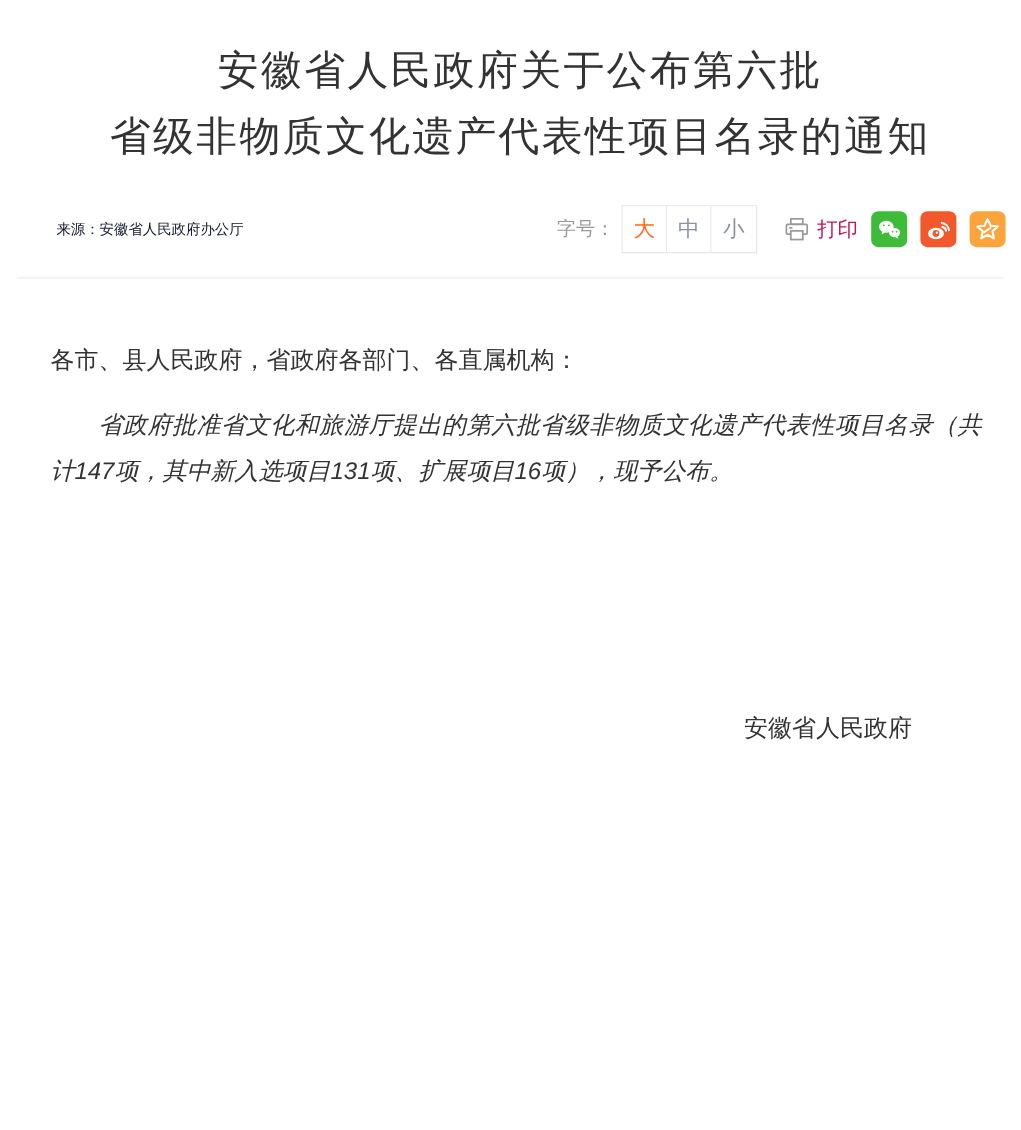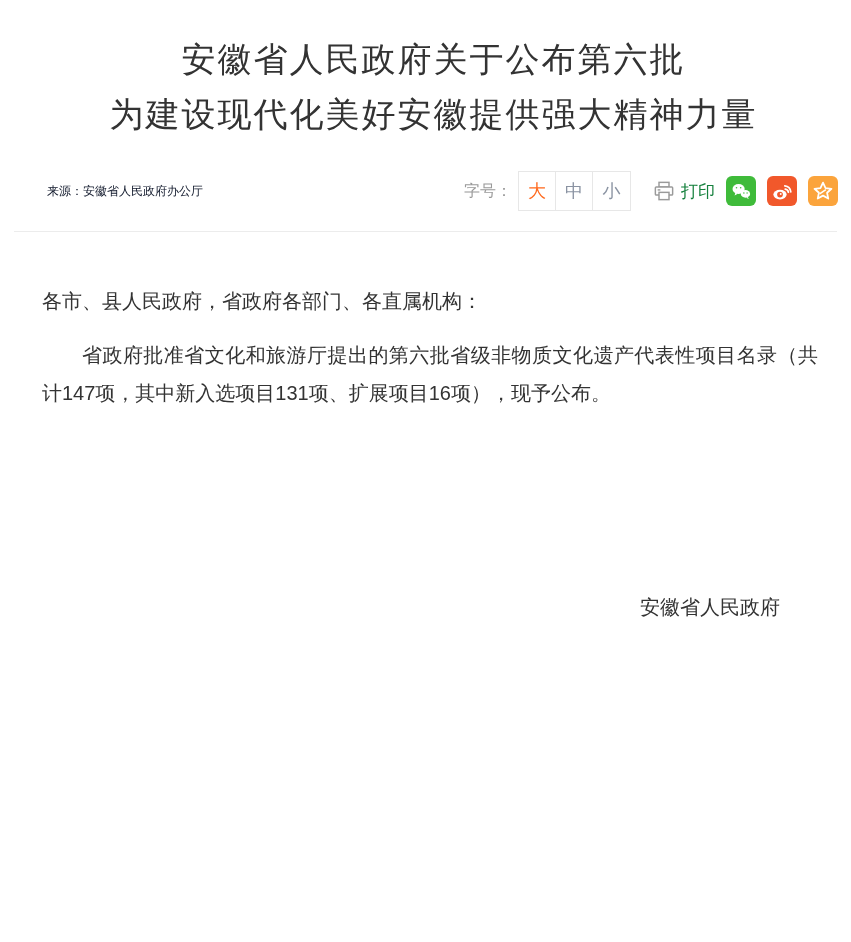--- a/index.html
+++ b/index.html
@@ -68,21 +68,21 @@
   .size-btn.active { color: #ff6a1e; }
   .print-btn {
     display: flex;
     align-items: center;
     margin-left: 22px;
     background: none;
     border: none;
     cursor: pointer;
     font-family: inherit;
     font-size: 17px;
-    color: #15803d;
+    color: #be185d;
   }
   .print-btn svg { margin-right: 6px; display: block; }
   .share-btn {
     width: 30px; height: 30px;
     border: none;
     border-radius: 6px;
     margin-left: 11px;
     padding: 0;
     cursor: pointer;
     display: flex;
@@ -103,45 +103,45 @@
 
   
   .content {
     padding: 50px 33px 0 42px;
     font-size: 20px;
     line-height: 38px;
     text-align: justify;
     color: #333;
   }
   .content p { margin-bottom: 16px; }
-  .content p.indent { text-indent: 2em; }
+  .content p.indent { text-indent: 2em; font-style: italic; }
 
   
   .signature-wrap {
     margin-top: 176px;
-    padding-right: 71px;
+    padding-right: 91px;
     text-align: right;
   }
   .signature-block {
     display: inline-block;
     text-align: center;
     font-size: 20px;
     line-height: 38px;
     color: #333;
   }
   .sig-org { margin-bottom: 22px; }
 </style>
 </head>
 <body>
 
 <div class="page">
 
   <h1 class="title">
     <div class="line">安徽省人民政府关于公布第六批</div>
-    <div class="line">为建设现代化美好安徽提供强大精神力量</div>
+    <div class="line">省级非物质文化遗产代表性项目名录的通知</div>
   </h1>
 
   <div class="meta-row">
     <div class="source">来源：安徽省人民政府办公厅</div>
 
     <div class="controls">
       <span class="fontsize-label">字号：</span>
 
       <div class="size-group">
         <button class="size-btn active">大</button>

